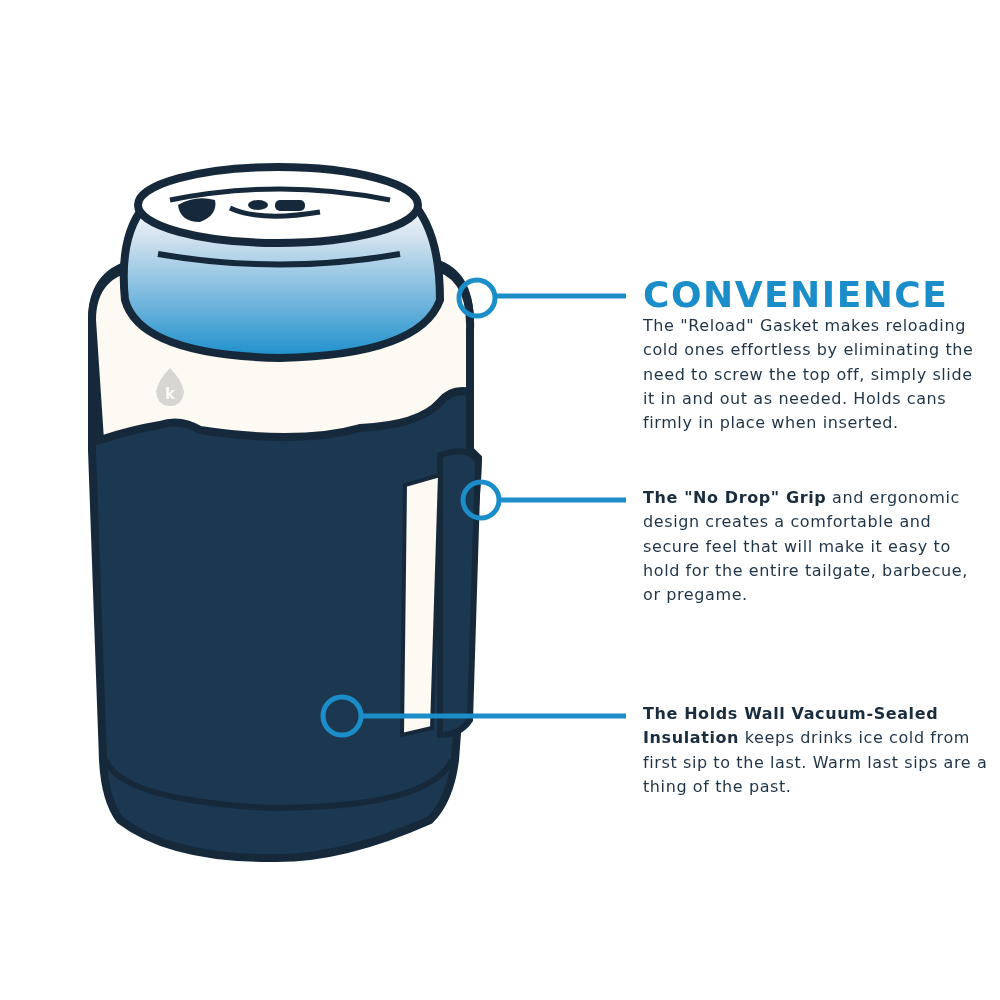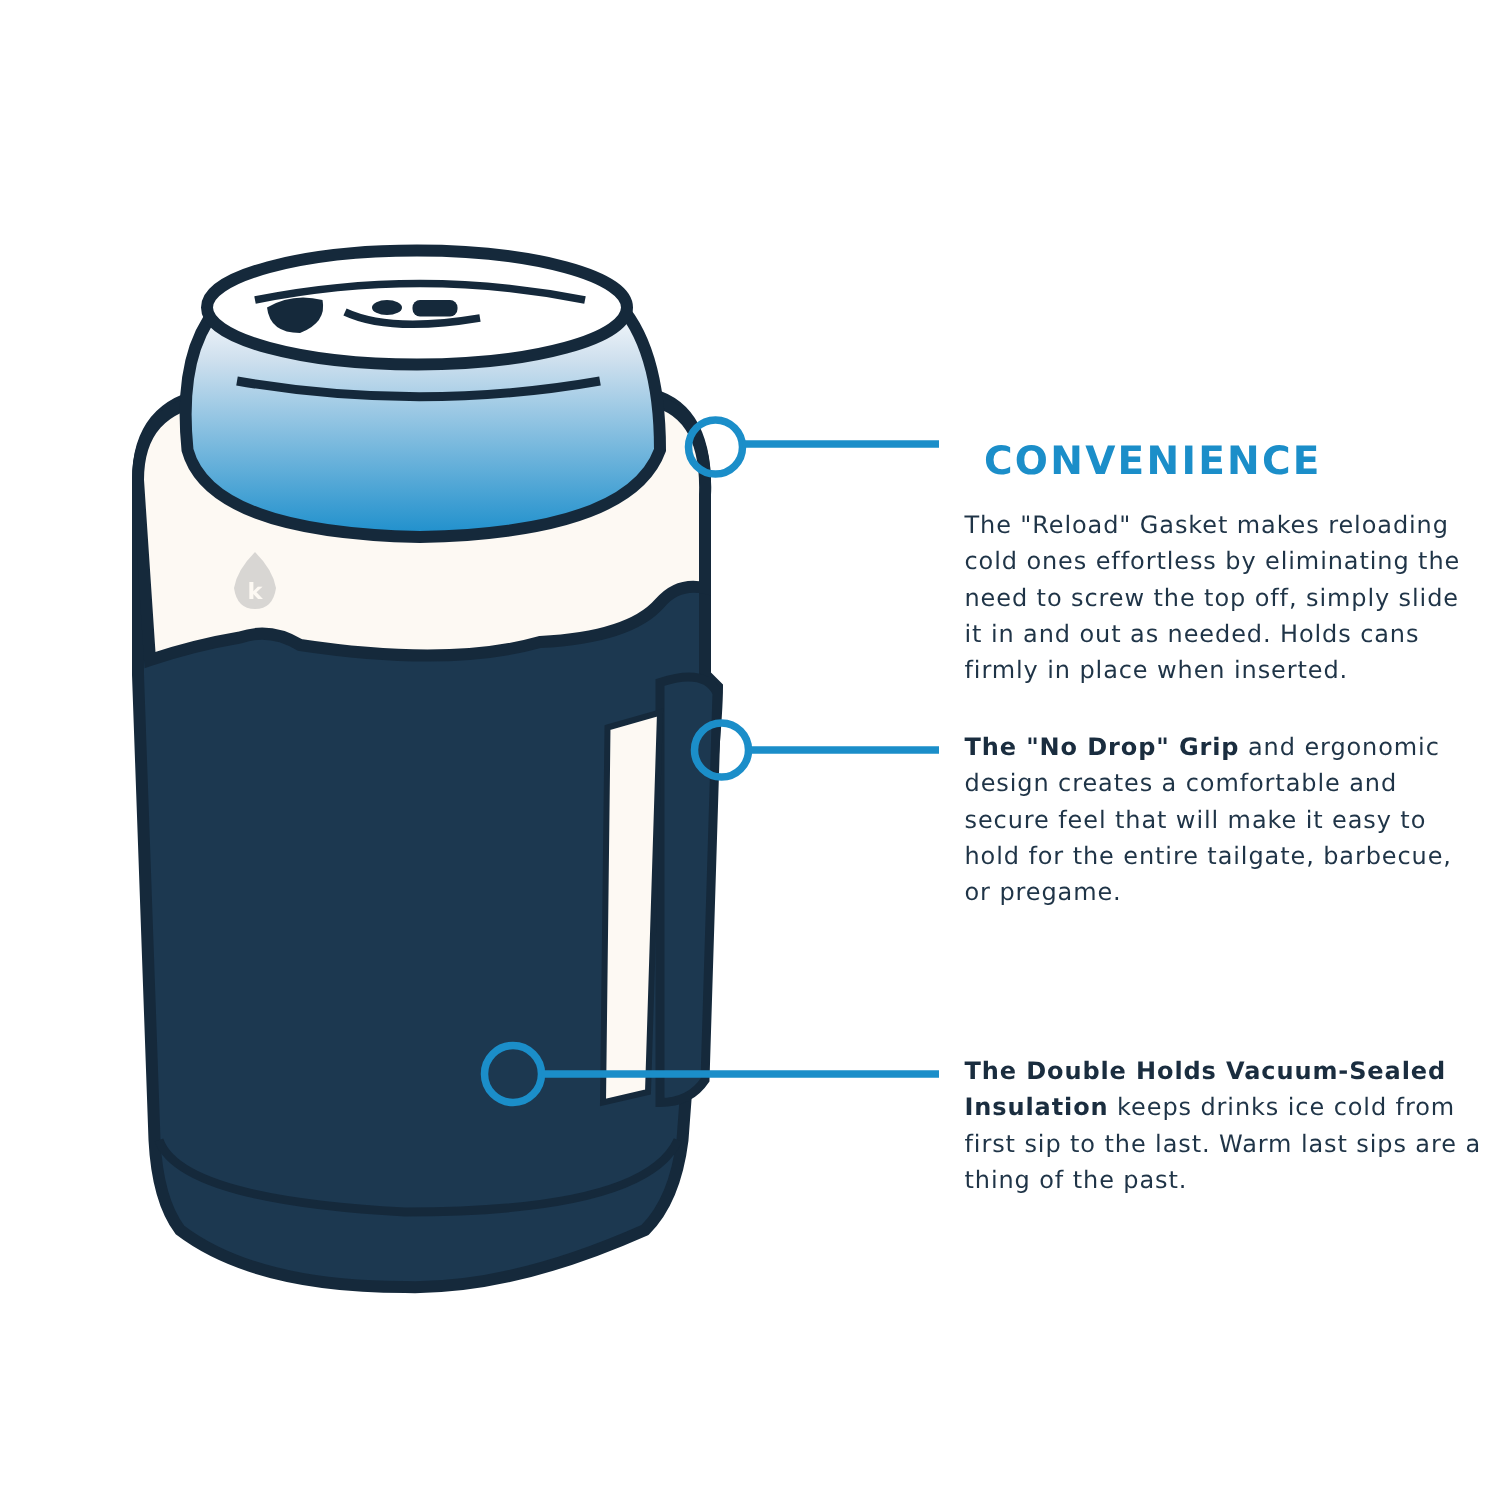--- a/index.html
+++ b/index.html
@@ -1,19 +1,19 @@
 <!DOCTYPE html>
 <html><head>
 <meta charset="utf-8">
 <style>
   html, body { margin:0; padding:0; background:#ffffff; }
   body { width:1000px; height:1000px; position:relative; overflow:hidden; font-family:"DejaVu Sans", sans-serif; }
   .art { position:absolute; left:0; top:0; width:1000px; height:1000px; }
   .feature { position:absolute; left:643px; width:345px; color:#1f3447; }
-  .feature h2 { margin:13px; font-family:"DejaVu Sans", sans-serif; font-weight:bold; font-size:26px; letter-spacing:1.5px; color:#1b8ec9; line-height:34px; }
+  .feature h2 { margin:0; font-family:"DejaVu Sans", sans-serif; font-weight:bold; font-size:36px; letter-spacing:1.5px; color:#1b8ec9; line-height:34px; }
   .feature p { margin:2px 0 0 0; font-size:16px; line-height:24.3px; letter-spacing:0.6px; color:#1f3447; }
   .feature b { font-weight:bold; color:#1a2d3f; }
   #f1 { top:278px; }
   #f2 { top:484px; }
   #f3 { top:700px; }
 </style>
 </head>
 <body>
 
 <svg class="art" viewBox="0 0 1000 1000" xmlns="http://www.w3.org/2000/svg">
@@ -69,14 +69,14 @@
 <div class="feature" id="f1">
   <h2>CONVENIENCE</h2>
   <p><span>The "Reload" Gasket makes reloading cold ones effortless by eliminating the need to screw the top off, simply slide it in and out as needed. Holds cans firmly in place when inserted.</span></p>
 </div>
 
 <div class="feature" id="f2">
   <p><b>The "No Drop" Grip</b><span> and ergonomic design creates a comfortable and secure feel that will make it easy to hold for the entire tailgate, barbecue, or pregame.</span></p>
 </div>
 
 <div class="feature" id="f3">
-  <p><b>The Double Holds Vacuum-Sealed Insulation</b><span> keeps drinks ice cold from first sip to the last. Warm last sips are a thing of the past.</span></p>
+  <p><b>The Holds Wall Vacuum-Sealed Insulation</b><span> keeps drinks ice cold from first sip to the last. Warm last sips are a thing of the past.</span></p>
 </div>
 
 </body></html>

